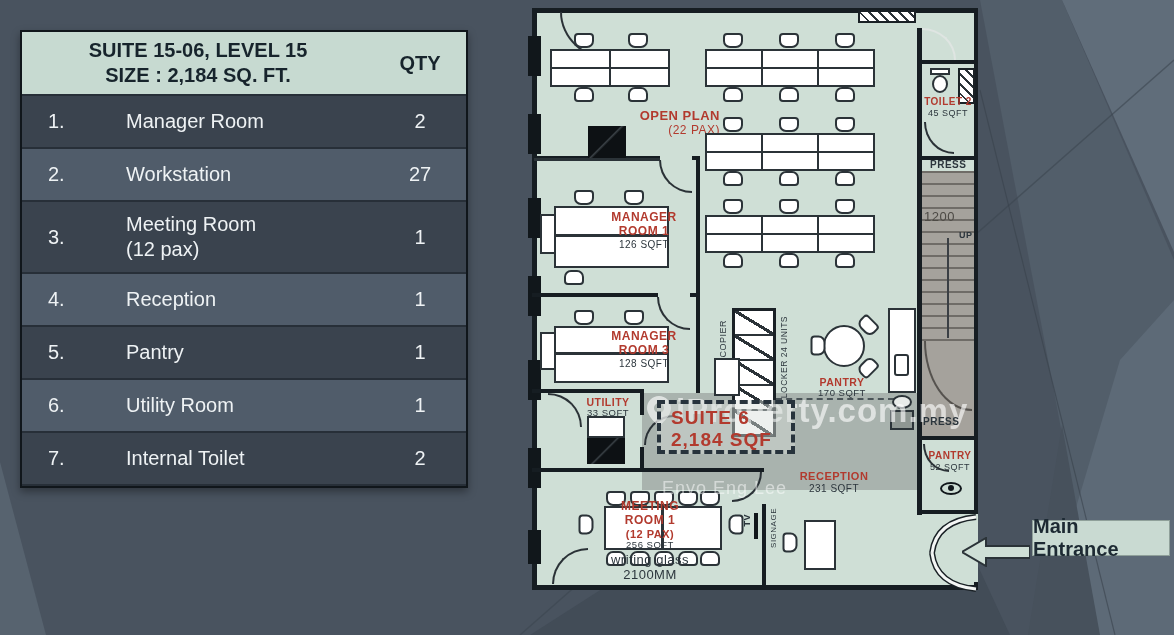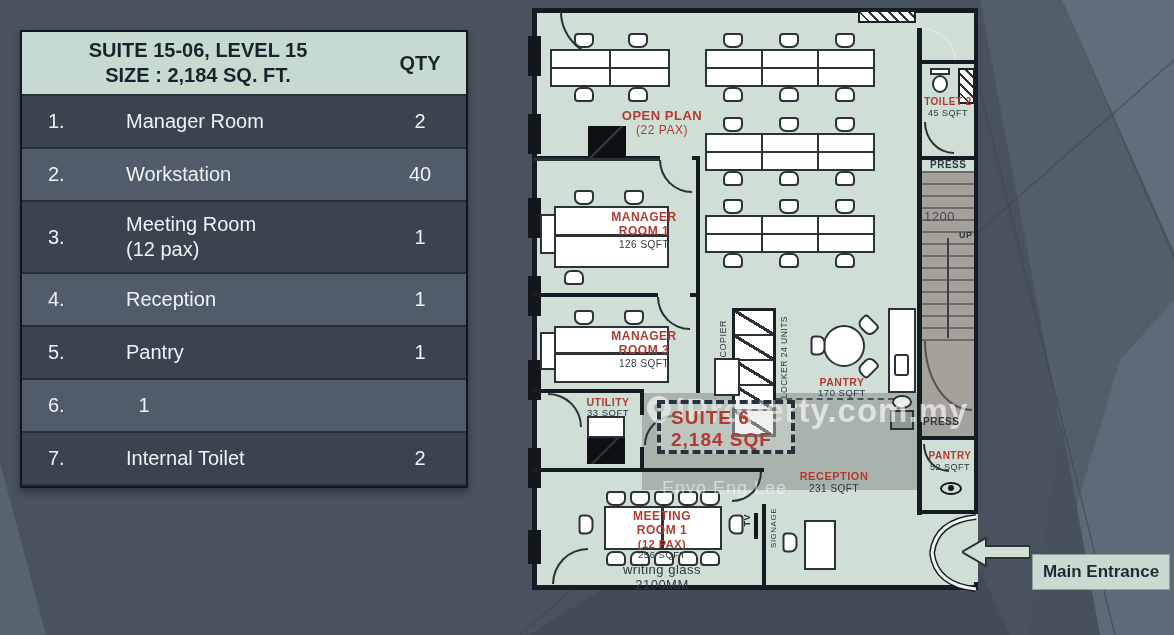--- a/index.html
+++ b/index.html
@@ -55,22 +55,22 @@
          background-image:repeating-linear-gradient(to bottom,#6f6c67 0 2px,transparent 2px 12px);}
   .cell{width:100%;height:25px;border-bottom:2px solid #2b3338;box-sizing:border-box;
         background-image:linear-gradient(to top right,transparent 46%,#2b3338 46% 54%,transparent 54%);}
 
   
   #wm-brand{position:absolute;left:646px;top:392px;font-size:33px;font-weight:bold;
             color:rgba(255,255,255,.62);letter-spacing:1px;display:flex;align-items:center;gap:4px;}
   #wm-agent{position:absolute;left:662px;top:436px;font-size:18px;color:rgba(255,255,255,.5);letter-spacing:1px;margin-top:42px;}
 
   
-  #entr-box{position:absolute;left:1032px;top:554px;width:138px;height:36px;background:#c9dad2;
-            color:#1d2a33;font-weight:bold;font-size:17px;display:flex;align-items:center;
+  #entr-box{position:absolute;left:1032px;top:520px;width:138px;height:36px;background:#c9dad2;
+            color:#1d2a33;font-weight:bold;font-size:20px;display:flex;align-items:center;
             justify-content:center;border:1px solid #8fa09a;box-sizing:border-box;}
   #entr-arrow{position:absolute;left:962px;top:537px;}
 </style>
 </head>
 <body>
 
 <svg id="bg" viewBox="0 0 1174 635">
   <rect x="0" y="0" width="1174" height="635" fill="#49535f"></rect>
   <polygon points="980,0 1062,0 1174,260 1174,635 1100,635" fill="#525e6a"></polygon>
   <polygon points="1062,0 1174,0 1174,252" fill="#606d7a"></polygon>
@@ -92,21 +92,21 @@
   </div>
   <div>
     <div class="trow">
       <div class="num">1.</div>
       <div class="item">Manager Room</div>
       <div class="q">2</div>
     </div>
     <div class="trow">
       <div class="num">2.</div>
       <div class="item">Workstation</div>
-      <div class="q">40</div>
+      <div class="q">27</div>
     </div>
     <div class="trow tall">
       <div class="num">3.</div>
       <div class="item">
         <div>Meeting Room</div>
         <div>(12 pax)</div>
       </div>
       <div class="q">1</div>
     </div>
     <div class="trow">
@@ -114,20 +114,21 @@
       <div class="item">Reception</div>
       <div class="q">1</div>
     </div>
     <div class="trow">
       <div class="num">5.</div>
       <div class="item">Pantry</div>
       <div class="q">1</div>
     </div>
     <div class="trow">
       <div class="num">6.</div>
+      <div class="item">Utility Room</div>
       <div class="q">1</div>
     </div>
     <div class="trow">
       <div class="num">7.</div>
       <div class="item">Internal Toilet</div>
       <div class="q">2</div>
     </div>
   </div>
 </div>
 
@@ -175,21 +176,21 @@
   <div class="arc" style="left:20px;top:540px;width:36px;height:36px;border-left:2px solid #2a3136;border-top:2px solid #2a3136;border-top-left-radius:100%;"></div>
   <div class="arc" style="left:390px;top:20px;width:34px;height:32px;border-right:2px solid #dfe5e2;border-top:2px solid #dfe5e2;border-top-right-radius:100%;"></div>
   <div class="arc" style="left:392px;top:114px;width:30px;height:32px;border-left:2px solid #2a3136;border-bottom:2px solid #2a3136;border-bottom-left-radius:100%;"></div>
   <div class="arc" style="left:391px;top:436px;width:26px;height:28px;border-left:2px solid #2a3136;border-bottom:2px solid #2a3136;border-bottom-left-radius:100%;"></div>
 
   <div style="position:absolute;left:56px;top:118px;width:38px;height:33px;background:linear-gradient(135deg,#0d1114 45%,#3a4146 48%,#0d1114 52%);"></div>
   <div class="wall" style="left:2px;top:150px;width:126px;height:3px;background:#2b3338;"></div>
 
   <div class="hatch" style="left:326px;top:2px;width:58px;height:13px;"></div>
 
-  <div class="lbl" style="left:72px;top:101px;width:116px;font-size:13px;">
+  <div class="lbl" style="left:72px;top:101px;width:116px;font-size:13px;text-align:right;">
     <div>OPEN PLAN</div>
     <div style="font-weight:normal;font-size:12px;">(22 PAX)</div>
   </div>
 
   <div class="desk" style="left:22px;top:198px;width:115px;height:30px;"></div>
   <div class="desk" style="left:22px;top:227px;width:115px;height:33px;"></div>
   <div class="desk" style="left:8px;top:206px;width:16px;height:40px;"></div>
   <div class="chair" style="left:42px;top:182px;"></div>
   <div class="chair" style="left:92px;top:182px;"></div>
   <div class="chair" style="left:32px;top:262px;border-radius:7px 7px 4px 4px;"></div>
@@ -264,21 +265,21 @@
   <div class="chair" style="left:122px;top:483px;"></div>
   <div class="chair" style="left:146px;top:483px;"></div>
   <div class="chair" style="left:168px;top:483px;"></div>
   <div class="chair" style="left:74px;top:543px;border-radius:7px 7px 4px 4px;"></div>
   <div class="chair" style="left:98px;top:543px;border-radius:7px 7px 4px 4px;"></div>
   <div class="chair" style="left:122px;top:543px;border-radius:7px 7px 4px 4px;"></div>
   <div class="chair" style="left:146px;top:543px;border-radius:7px 7px 4px 4px;"></div>
   <div class="chair" style="left:168px;top:543px;border-radius:7px 7px 4px 4px;"></div>
   <div class="chair" style="left:44px;top:509px;transform:rotate(-90deg);"></div>
   <div class="chair" style="left:194px;top:509px;transform:rotate(90deg);"></div>
-  <div class="lbl" style="left:60px;top:492px;width:140px;font-size:12px;z-index:6;margin-top:10px;">
+  <div class="lbl" style="left:48px;top:492px;width:140px;font-size:12px;z-index:6;">
     <div>MEETING</div>
     <div>ROOM 1</div>
     <div style="font-size:11px;">(12 PAX)</div>
     <div class="sub" style="font-size:9.5px;font-weight:normal;">256 SQFT</div>
     <div class="sub" style="font-size:13px;font-weight:normal;margin-top:2px;">writing glass</div>
     <div class="sub" style="font-size:13px;font-weight:normal;">2100MM</div>
   </div>
 
   <div style="position:absolute;left:398px;top:60px;width:20px;height:7px;border:2px solid #2b3338;background:#fff;box-sizing:border-box;"></div>
   <div style="position:absolute;left:400px;top:67px;width:16px;height:18px;border:2px solid #2b3338;background:#fff;border-radius:50%;box-sizing:border-box;"></div>

